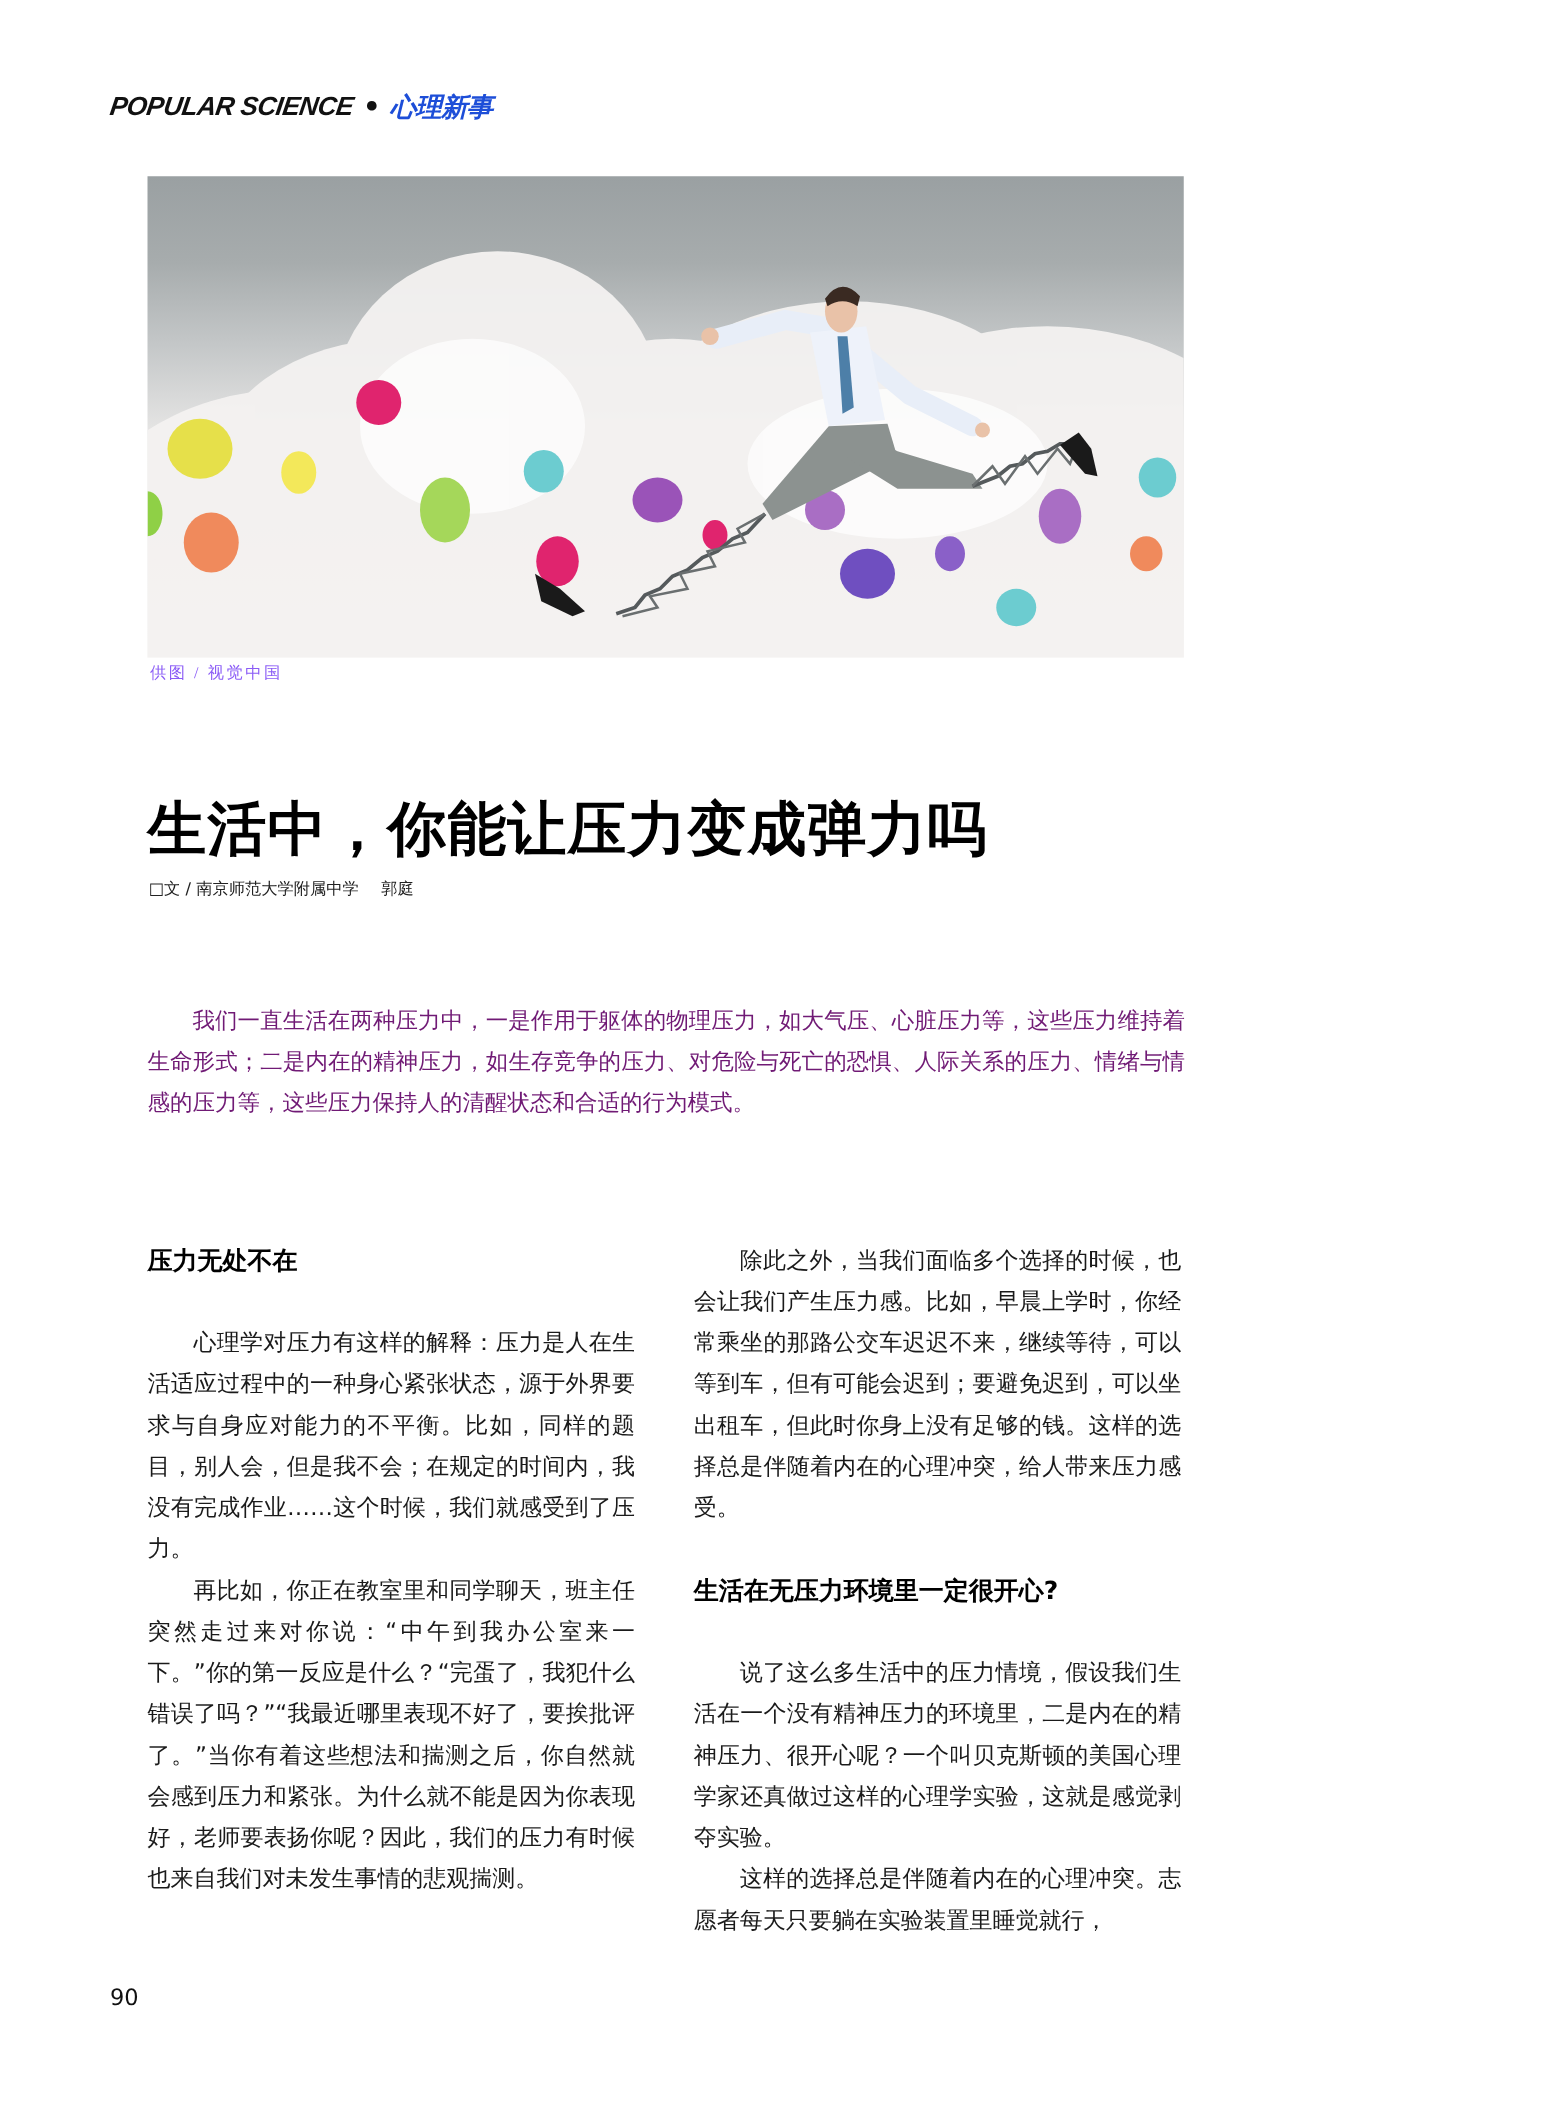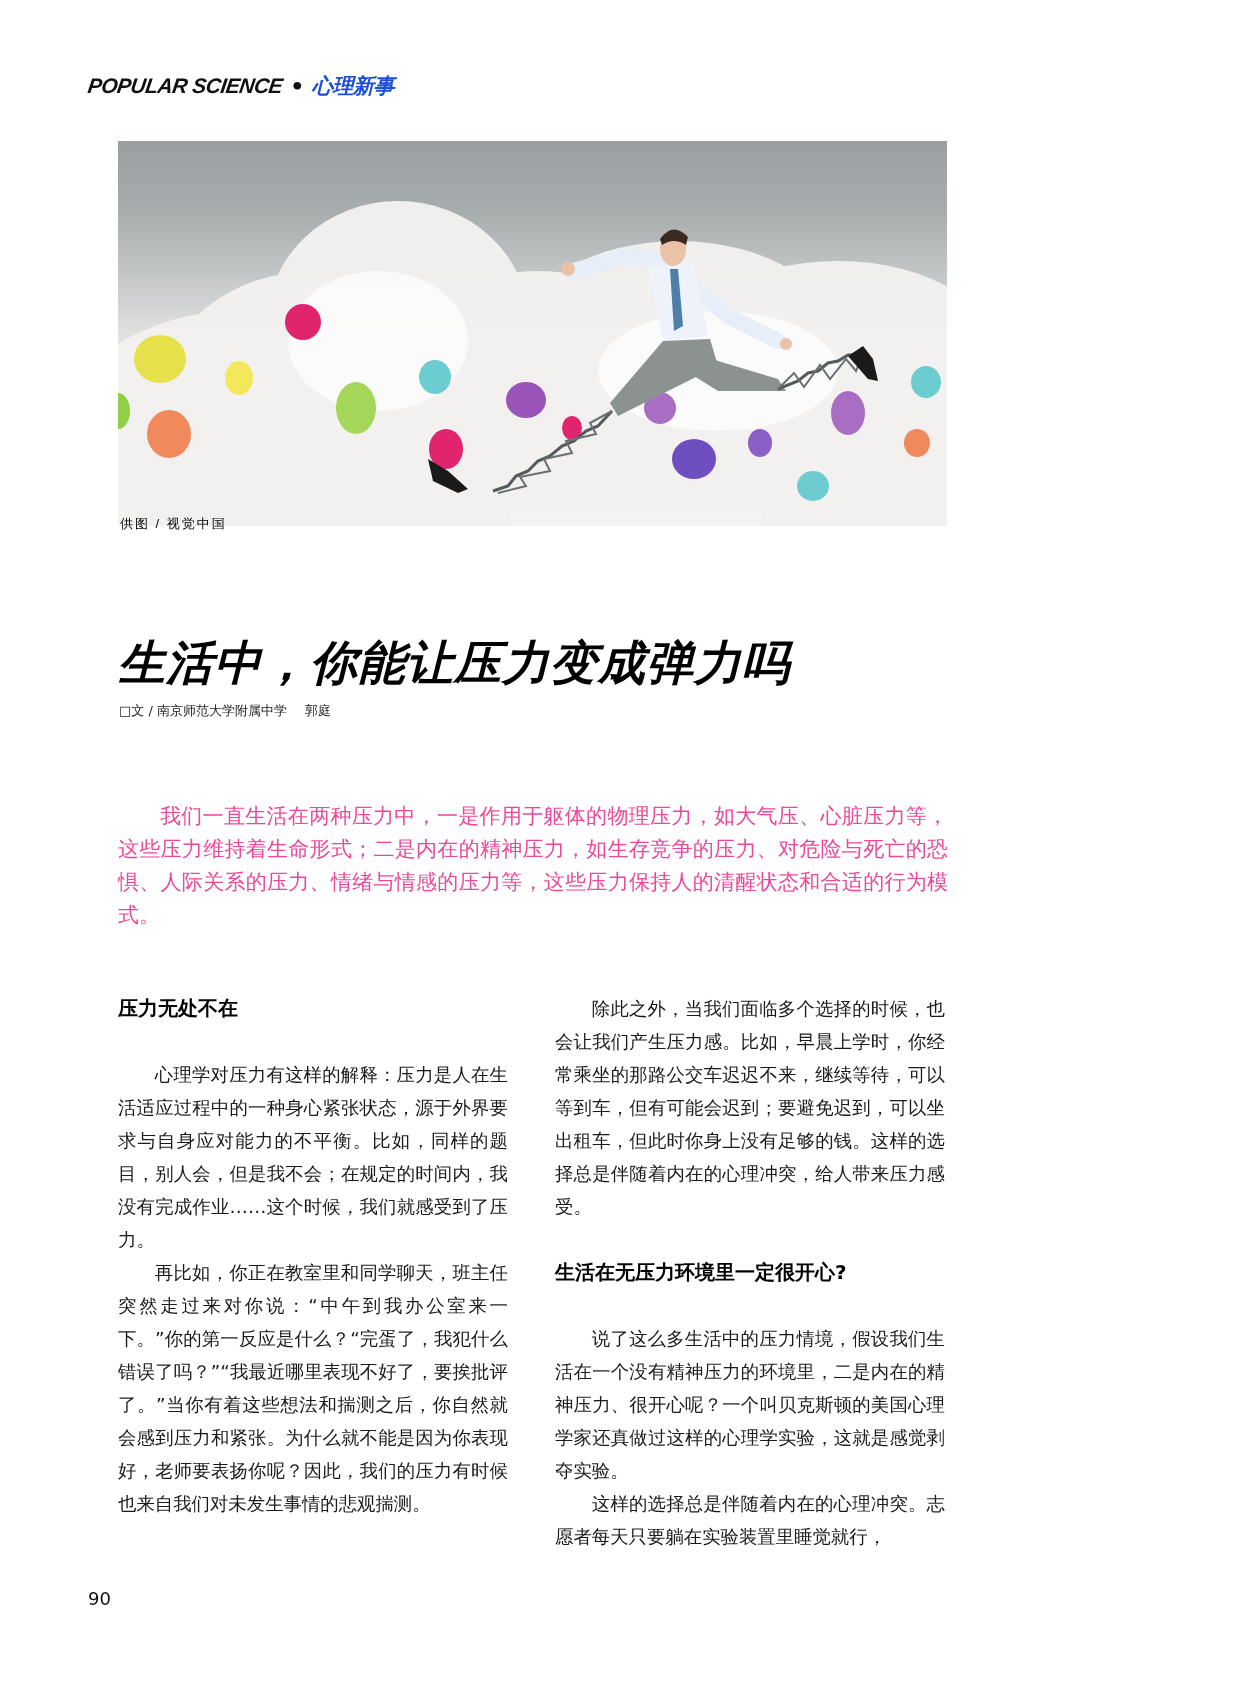--- a/index.html
+++ b/index.html
@@ -16,37 +16,37 @@
   .header .dot { color: #111; margin: 0 8px; font-size: 22px; }
   .header .section { color: #1d4ed8; font-weight: bold; }
 
   .photo {
     position: absolute; left: 118px; top: 141px; width: 829px; height: 385px; overflow: hidden;
     background: linear-gradient(180deg, #9aa0a2 0%, #a7acad 18%, #c4c7c8 35%, #e9e8e7 55%, #f3f1f0 100%);
   }
   .photo svg { display: block; }
 
   .caption {
-    position: absolute; left: 120px; top: 515px; font-size: 13px; letter-spacing: 2px;
-    font-family: Liberation Sans, sans-serif; color: #000000;
+    position: absolute; left: 120px; top: 529px; font-size: 13px; letter-spacing: 2px;
+    font-family: Liberation Serif, serif; color: #8b5cf6;
   }
 
   .title {
     position: absolute; left: 118px; top: 632px; font-size: 47px; font-weight: 900;
-    letter-spacing: 1px; color: #000; margin: 0; font-style: italic;
+    letter-spacing: 1px; color: #000; margin: 0;
   }
   .byline {
     position: absolute; left: 119px; top: 702px; font-size: 13px; color: #222;
   }
   .byline .author { margin-left: 18px; }
 
   .intro {
     position: absolute; left: 118px; top: 800px; width: 830px;
-    font-family: "DejaVu Serif", "Liberation Serif", serif; font-size: 21px;
-    line-height: 33px; color: #ec4899; text-align: justify;
+    font-family: "DejaVu Serif", "Liberation Serif", serif; font-size: 18px;
+    line-height: 33px; color: #701a75; text-align: justify;
   }
   .intro p { margin: 0; text-indent: 2em; }
 
   .col { position: absolute; width: 390px; font-size: 18.4px; line-height: 33px; color: #1a1a1a; text-align: justify; }
   .col.left { left: 118px; top: 992px; }
   .col.right { left: 555px; top: 992px; }
   .col h2 { font-size: 20px; font-weight: bold; margin: 0; line-height: 33px; color: #000; }
   .col p { margin: 0; text-indent: 2em; }
   .col .gap { height: 33px; }
 

